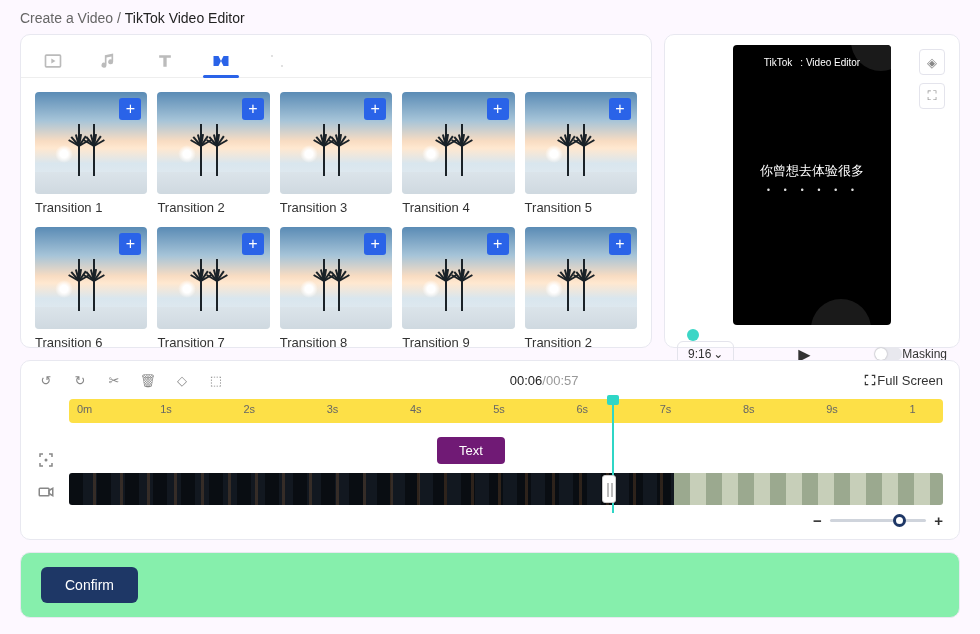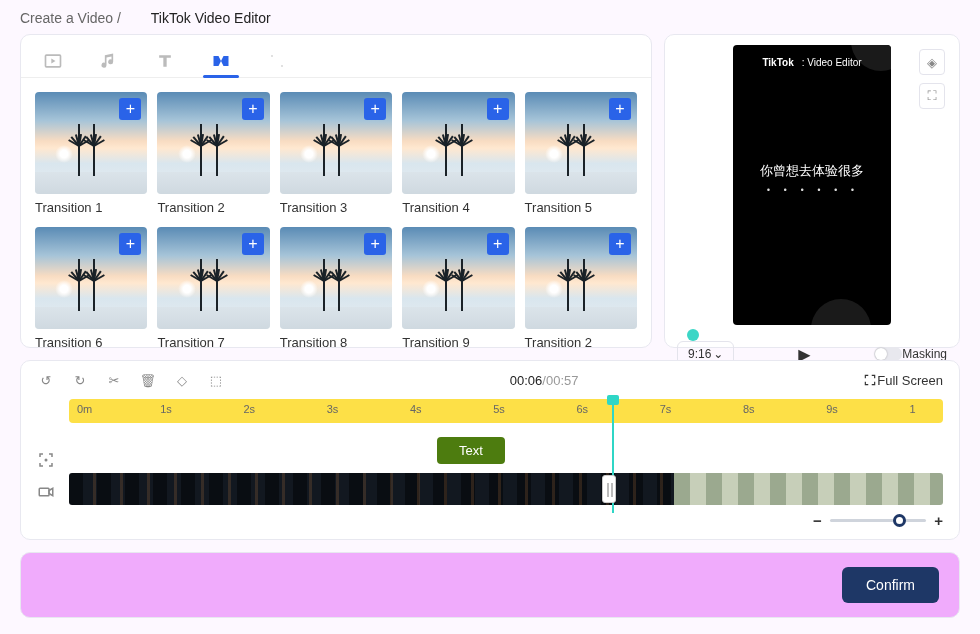--- a/index.html
+++ b/index.html
@@ -1,20 +1,20 @@
 <!DOCTYPE html>
 <html><head>
 <meta charset="utf-8">
 <style>
 * { box-sizing: border-box; margin: 0; padding: 0; }
 body { font-family: -apple-system, BlinkMacSystemFont, "Segoe UI", sans-serif; background: #fdf8ff; font-size: 13px; color: #333; }
 .app { width: 980px; height: 634px; display: flex; flex-direction: column; }
 
 .breadcrumb { padding: 10px 20px 8px; font-size: 14px; color: #666; }
-.breadcrumb .current { color: #222; font-weight: 500; margin-left: 26px; }
+.breadcrumb .current { color: #222; font-weight: 500; }
 
 .main-row { display: flex; gap: 12px; padding: 0 20px; flex: 1; min-height: 0; }
 
 .panel { background: #fff; border: 1px solid #e8e8f0; border-radius: 10px; }
 
 .left-panel { flex: 1; display: flex; flex-direction: column; overflow: hidden; }
 .tabs { display: flex; gap: 28px; padding: 10px 18px 0; border-bottom: 1px solid #eee; }
 .tabs .tab { width: 28px; height: 32px; display: flex; align-items: center; justify-content: center; cursor: pointer; color: #bbb; position: relative; }
 .tabs .tab.active { color: #2a63e8; }
 .tabs .tab.active::after { content: ""; position: absolute; bottom: -1px; left: -4px; right: -4px; height: 3px; background: #2a63e8; border-radius: 2px; }
@@ -43,21 +43,21 @@
 .crown span:nth-child(6){ transform: rotate(60deg); }
 .add-btn { position: absolute; top: 6px; right: 6px; width: 22px; height: 22px; background: #2a63e8; border-radius: 3px; color: #fff; display: flex; align-items: center; justify-content: center; font-size: 16px; cursor: pointer; }
 .thumb-label { font-size: 13px; color: #333; }
 
 .right-panel { width: 296px; display: flex; flex-direction: column; padding: 10px 12px 8px; gap: 8px; }
 .preview-wrap { position: relative; flex: 1; display: flex; align-items: center; justify-content: center; }
 .preview-actions { position: absolute; top: 4px; right: 2px; display: flex; flex-direction: column; gap: 8px; }
 .preview-actions .pbtn { width: 26px; height: 26px; border: 1px solid #e4e4ec; border-radius: 4px; background: #fff; display: flex; align-items: center; justify-content: center; color: #888; cursor: pointer; }
 .phone { width: 158px; height: 280px; background: #000; border-radius: 4px; position: relative; overflow: hidden; }
 .phone-title { position: absolute; top: 12px; left: 0; right: 0; text-align: center; font-size: 10px; color: #fff; }
-.phone-title b { font-weight: 700; margin-right: 8px; text-align: center; }
+.phone-title b { font-weight: 400; margin-right: 8px; text-align: center; }
 .phone-body-text { position: absolute; top: 48%; left: 0; right: 0; transform: translateY(-50%); text-align: center; color: #fff; font-size: 13px; font-weight: 500; font-family: Liberation Mono, monospace; }
 .phone-body-text .dots { display: block; margin-top: 6px; letter-spacing: 3px; font-size: 9px; color: #ddd; }
 .bulge { position: absolute; width: 60px; height: 60px; border-radius: 50%; background: #1a1a1a; }
 .bulge.top { top: -34px; right: -20px; }
 .bulge.bot { bottom: -34px; right: 20px; }
 .preview-bottom { display: flex; align-items: center; gap: 10px; }
 .seekbar { height: 4px; width: 56px; background: #e6e6ee; border-radius: 2px; position: relative; margin-right: auto; margin-left: -2px; }
 .seekbar .dot { position: absolute; left: 12px; top: -4px; width: 12px; height: 12px; background: #3cd6c6; border-radius: 50%; }
 .aspect-select { display: flex; align-items: center; gap: 2px; border: 1px solid #e4e4ec; border-radius: 6px; padding: 5px 10px; font-size: 12px; cursor: pointer; }
 .play-btn { flex: 1; text-align: center; font-size: 16px; cursor: pointer; }
@@ -72,36 +72,36 @@
 .tl-time .cur { color: #222; }
 .tl-time .dur { color: #999; }
 .fullscreen { display: flex; align-items: center; font-size: 13px; cursor: pointer; }
 
 .tl-body { margin-top: 10px; position: relative; height: 110px; }
 .tl-left-icons { position: absolute; left: 0; top: 0; bottom: 0; width: 28px; display: flex; flex-direction: column; justify-content: flex-end; gap: 14px; padding-bottom: 8px; }
 .tl-left-icons .licon { width: 18px; height: 18px; color: #888; }
 .tl-area { position: absolute; left: 32px; right: 0; top: 0; bottom: 0; }
 .ruler { position: absolute; top: 0; left: 0; right: 0; height: 24px; background: #fde047; border-radius: 4px; font-size: 11px; color: #666; }
 .ruler .tick { position: absolute; top: 4px; }
-.text-clip { position: absolute; top: 38px; left: 368px; background: #4d7c0f; color: #fff; padding: 6px 22px; border-radius: 4px; font-size: 13px; cursor: pointer; }
+.text-clip { position: absolute; top: 38px; left: 368px; background: #701a75; color: #fff; padding: 6px 22px; border-radius: 4px; font-size: 13px; cursor: pointer; }
 .video-track { position: absolute; top: 74px; left: 0; right: 0; height: 32px; display: flex; border-radius: 3px; overflow: hidden; }
 .segment { height: 100%; }
 .seg1 { flex: 0 0 605px; background: repeating-linear-gradient(90deg, #090d12 0 14px, #121820 14px 28px); position: relative; }
 .seg1::after { content: ""; position: absolute; inset: 0; background: repeating-linear-gradient(90deg, transparent 0 24px, rgba(255,160,80,0.15) 24px 27px); }
 .seg2 { flex: 1; background: repeating-linear-gradient(90deg, #9ba98f 0 16px, #c7cfb9 16px 32px); }
 .t-handle { position: absolute; top: 76px; left: 533px; width: 14px; height: 28px; background: #fff; border: 1px solid #ccc; border-radius: 3px; cursor: ew-resize; z-index: 3; }
 .t-handle::before { content: ""; position: absolute; left: 4px; top: 7px; width: 2px; height: 14px; background: #bbb; box-shadow: 4px 0 0 #bbb; }
 .playhead { position: absolute; top: 0; bottom: -4px; left: 543px; width: 2px; background: #2fd6c6; z-index: 2; }
 .playhead::before { content: ""; position: absolute; top: -4px; left: -5px; width: 12px; height: 10px; background: #2fd6c6; border-radius: 2px; }
 .zoom { position: absolute; right: 0; bottom: -18px; width: 130px; height: 14px; display: flex; align-items: center; gap: 8px; }
 .zoom .minus, .zoom .plus { font-size: 15px; color: #333; cursor: pointer; font-weight: 600; }
 .zoom .track { flex: 1; height: 3px; background: #cfd4dc; border-radius: 2px; position: relative; }
 .zoom .zdot { position: absolute; right: 20px; top: -5px; width: 13px; height: 13px; border: 3px solid #1e3766; background: #fff; border-radius: 50%; }
 
-.confirm-bar { margin: 12px 20px 16px; background: #f0abfc; border: 1px solid #e8e8f0; border-radius: 10px; display: flex; justify-content: flex-end; padding: 14px 20px; }
+.confirm-bar { margin: 12px 20px 16px; background: #86efac; border: 1px solid #e8e8f0; border-radius: 10px; display: flex; padding: 14px 20px; }
 .confirm-btn { background: #1e3766; color: #fff; padding: 10px 24px; border-radius: 6px; font-size: 14px; cursor: pointer; }
 </style>
 </head>
 <body>
 
 <div class="app">
 
   <div class="breadcrumb">
     <span>Create a Video</span>
     <span> / </span>

